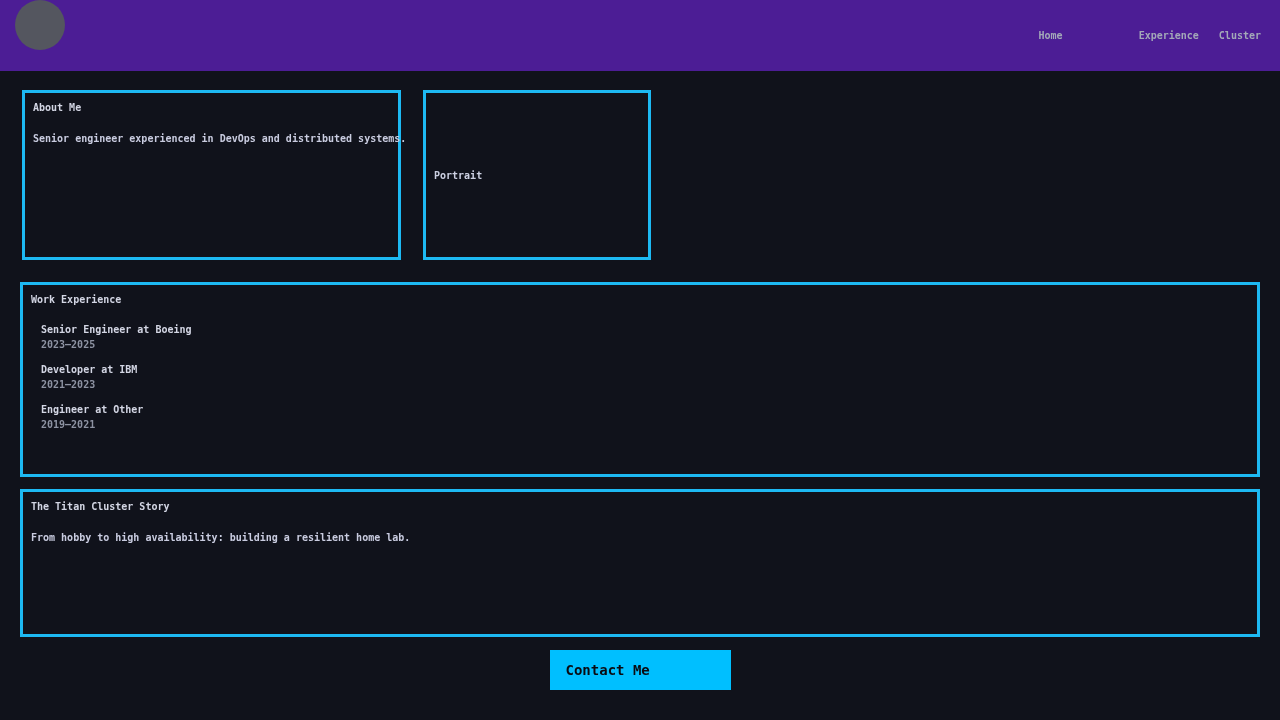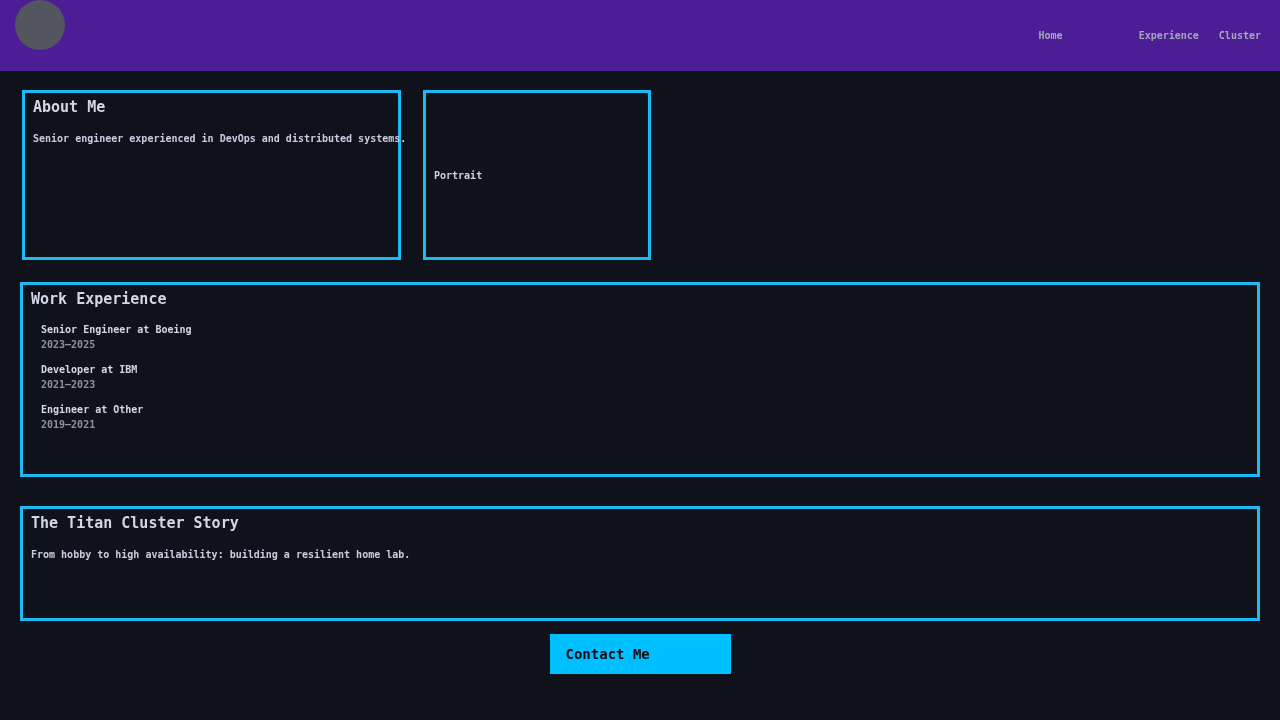--- a/index.html
+++ b/index.html
@@ -41,21 +41,21 @@
   .nav-link.experience { margin-right: 20px; padding-left: 20px; }
 
   
   main { padding: 19px 20px 0 20px; }
   .box {
     border: 3px solid #1db9f3;
     background: transparent;
     padding: 8px;
   }
   .box h2 {
-    font-size: 15px;
+    font-size: 10px;
     font-weight: bold;
     line-height: 13px;
     color: #d3d6e4;
   }
   .box p {
     line-height: 13px;
     color: #c9cce0;
   }
 
   .top-row { display: flex; gap: 22px; margin-left: 2px; }
@@ -67,21 +67,21 @@
     display: flex;
     align-items: center;
   }
 
   .work-box { margin-top: 22px; height: 195px; }
   .jobs { margin-left: 10px; }
   .job-title { margin-top: 17px; line-height: 13px; color: #d3d6e4; }
   .job + .job .job-title { margin-top: 12px; }
   .job-years { margin-top: 2px; line-height: 13px; color: #8d92a2; }
 
-  .cluster-box { margin-top: 29px; height: 115px; }
+  .cluster-box { margin-top: 12px; height: 148px; }
   .cluster-box p { margin-top: 18px; }
 
   .button-row {
     margin-top: 13px;
     display: flex;
     justify-content: center;
   }
   .contact-btn {
     width: 181px;
     height: 40px;

